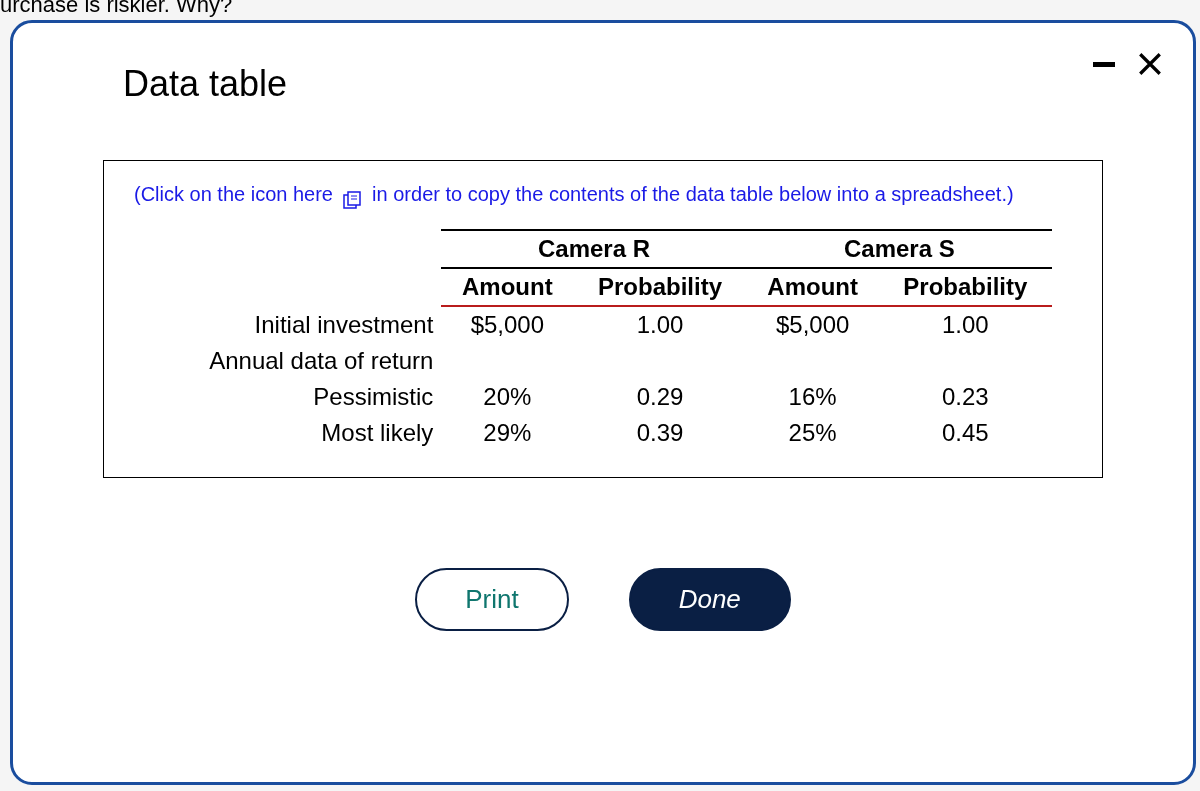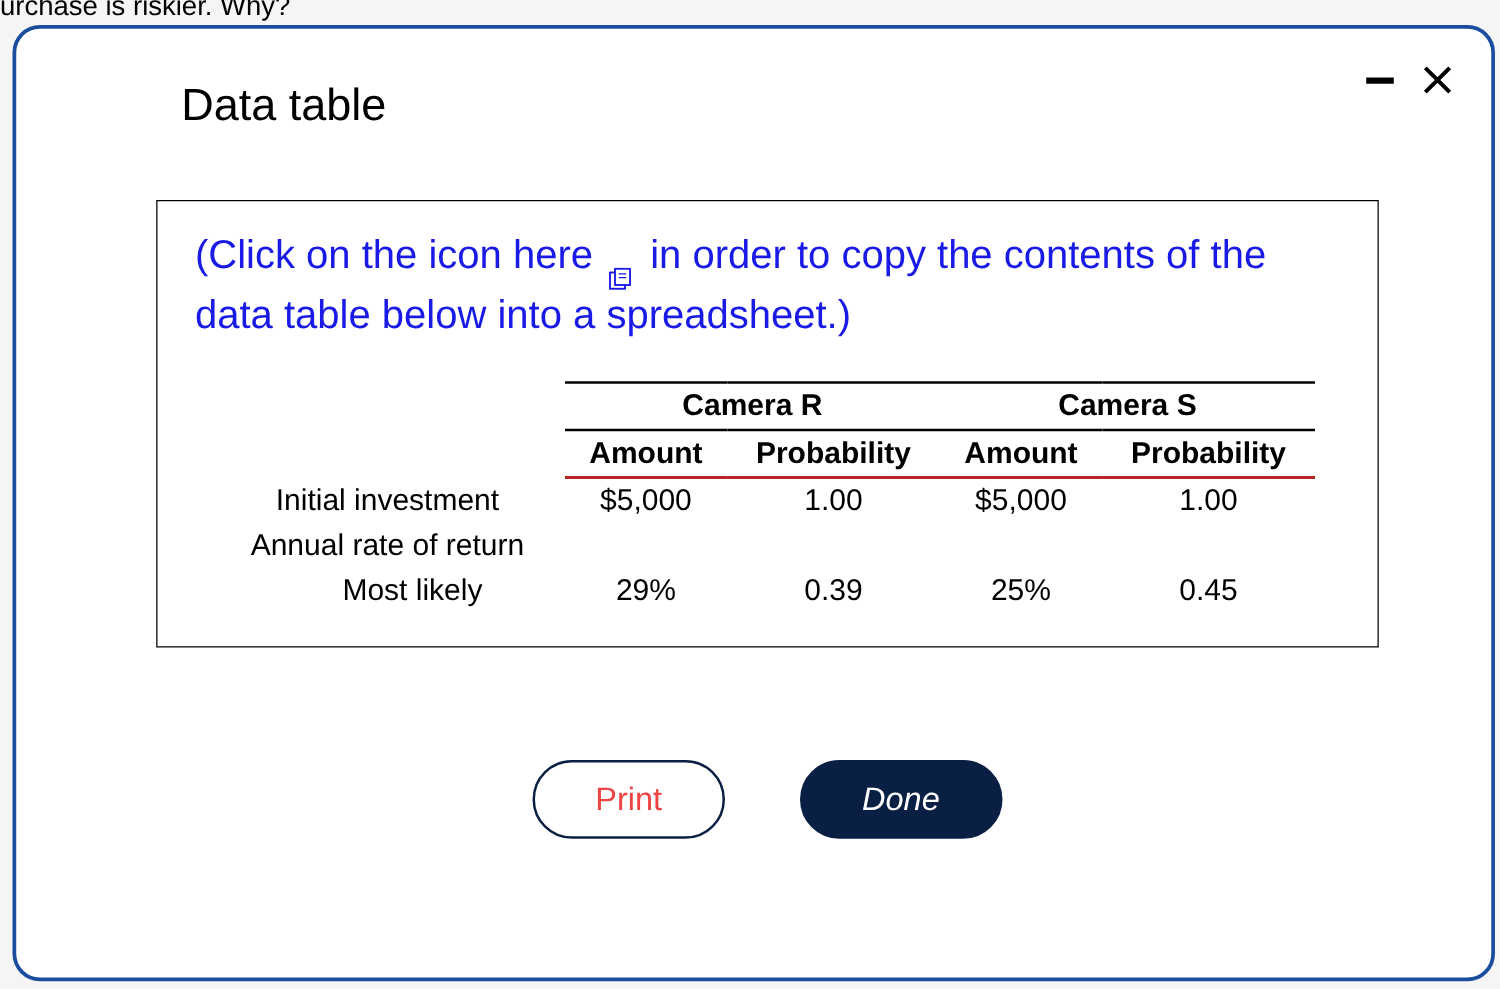--- a/index.html
+++ b/index.html
@@ -22,21 +22,21 @@
     }
     .modal {
       position: absolute;
       top: 20px;
       left: 10px;
       right: 4px;
       bottom: 6px;
       background: #fff;
       border: 3px solid #1a4d9e;
       border-radius: 22px;
-      padding: 40px 50px 30px 72px;
+      padding: 40px 50px 30px 50px;
     }
     .window-controls {
       position: absolute;
       top: 28px;
       right: 30px;
       display: flex;
       gap: 22px;
       align-items: center;
     }
     .minimize-icon {
@@ -59,23 +59,23 @@
       margin-left: 60px;
       margin-bottom: 55px;
     }
     .content-box {
       border: 1px solid #000;
       margin: 0 40px;
       padding: 18px 30px 26px 30px;
     }
     .instruction {
       color: #1a1ae6;
-      font-size: 32px;
+      font-size: 20px;
       line-height: 1.5;
-      margin-bottom: 30px;
+      margin-bottom: 20px;
     }
     .copy-icon {
       display: inline-block;
       vertical-align: middle;
       width: 20px;
       height: 18px;
       margin: 0 4px;
       cursor: pointer;
     }
     .copy-icon svg { width: 100%; height: 100%; }
@@ -86,21 +86,21 @@
       font-size: 24px;
       color: #000;
     }
     .data-table th, .data-table td {
       padding: 4px 8px;
       text-align: center;
       font-weight: 400;
       margin-top: 39px;
     }
     .data-table .row-label {
-      text-align: center;
+      text-align: right;
       padding-left: 0;
     }
     .data-table .row-label.indent {
       padding-left: 40px;
     }
     .group-header th {
       border-top: 2px solid #000;
       border-bottom: 2px solid #000;
       font-weight: 700;
     }
@@ -124,21 +124,21 @@
       font-size: 26px;
       padding: 14px 48px;
       border-radius: 999px;
       cursor: pointer;
       border: 2px solid #0a1f44;
       font-weight: 400;
       font-family: inherit;
     }
     .btn-outline {
       background: #fff;
-      color: #ef4444;
+      color: #0f766e;
     }
     .btn-solid {
       background: #0a1f44;
       color: #fff;
       font-style: italic;
     }
   </style>
 </head>
 <body>
 
@@ -188,25 +188,32 @@
       </thead>
       <tbody>
         <tr>
           <td class="row-label">Initial investment</td>
           <td>$5,000</td>
           <td>1.00</td>
           <td>$5,000</td>
           <td>1.00</td>
         </tr>
         <tr>
-          <td class="row-label">Annual rate of return</td>
+          <td class="row-label">Annual data of return</td>
           <td></td>
             <td></td>
             <td></td>
             <td></td>
+        </tr>
+        <tr>
+          <td class="row-label indent">Pessimistic</td>
+          <td>20%</td>
+          <td>0.29</td>
+          <td>16%</td>
+          <td>0.23</td>
         </tr>
         <tr>
           <td class="row-label indent">Most likely</td>
           <td>29%</td>
           <td>0.39</td>
           <td>25%</td>
           <td>0.45</td>
         </tr>
       </tbody>
     </table>

